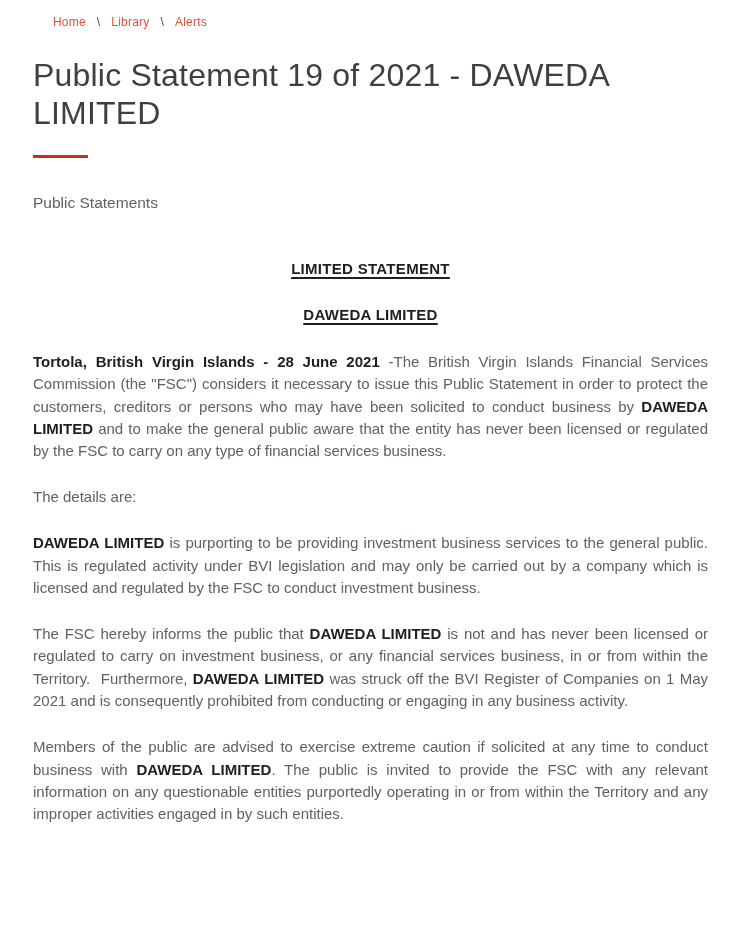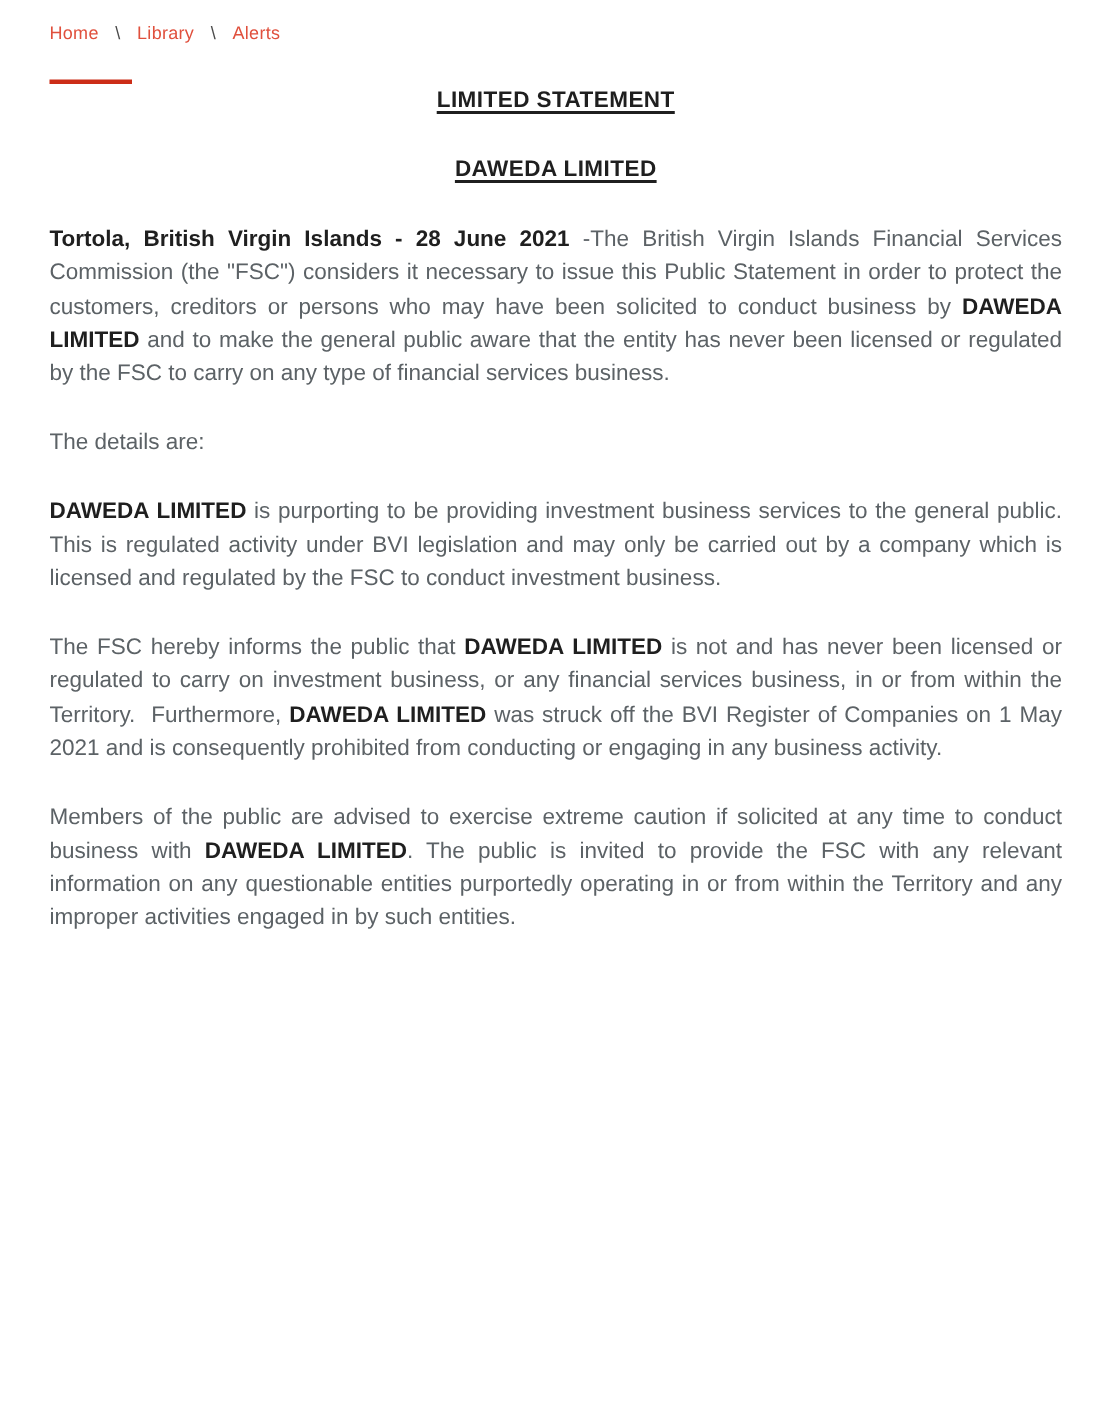--- a/index.html
+++ b/index.html
@@ -20,20 +20,21 @@
     width: 736px;
     min-height: 948px;
     background: #ffffff;
     padding: 14px 28px 40px 33px;
   }
   
   .breadcrumb {
     font-size: 12px;
     line-height: 16px;
     letter-spacing: 0.2px;
+    margin-left: 20px;
   }
   .breadcrumb a.crumb {
     color: var(--link);
     text-decoration: none;
     cursor: pointer;
   }
   .breadcrumb .sep {
     color: #4a4a4a;
     margin: 0 11px;
   }
@@ -87,23 +88,25 @@
     font-weight: 700;
     color: var(--strong-text);
   }
 </style>
 </head>
 <body>
 
 <div class="page">
   <nav class="breadcrumb"><a class="crumb" href="#">Home</a><span class="sep">\</span><a class="crumb" href="#">Library</a><span class="sep">\</span><a class="crumb" href="#">Alerts</a></nav>
 
+  <h1 class="title">Public Statement 19 of 2021 - DAWEDA LIMITED</h1>
 
   <div class="rule"></div>
 
+  <div class="category">Public Statements</div>
 
   <article class="article">
       <p class="heading"><span class="u">LIMITED STATEMENT</span></p>
       <p class="heading"><span class="u">DAWEDA LIMITED</span></p>
       <p class="para"><strong>Tortola, British Virgin Islands - 28 June 2021 </strong><span>-The British Virgin Islands Financial Services Commission (the "FSC") considers it necessary to issue this Public Statement in order to protect the customers, creditors or persons who may have been solicited to conduct business by </span><strong>DAWEDA LIMITED</strong><span> and to make the general public aware that the entity has never been licensed or regulated by the FSC to carry on any type of financial services business.</span></p>
       <p class="para"><span>The details are:</span></p>
       <p class="para"><strong>DAWEDA LIMITED</strong><span> is purporting to be providing investment business services to the general public. This is regulated activity under BVI legislation and may only be carried out by a company which is licensed and regulated by the FSC to conduct investment business.</span></p>
       <p class="para"><span>The FSC hereby informs the public that </span><strong>DAWEDA LIMITED</strong><span> is not and has never been licensed or regulated to carry on investment business, or any financial services business, in or from within the Territory.&nbsp; Furthermore, </span><strong>DAWEDA LIMITED</strong><span> was struck off the BVI Register of Companies on 1 May 2021 and is consequently prohibited from conducting or engaging in any business activity.</span></p>
       <p class="para"><span>Members of the public are advised to exercise extreme caution if solicited at any time to conduct business with </span><strong>DAWEDA LIMITED</strong><span>. The public is invited to provide the FSC with any relevant information on any questionable entities purportedly operating in or from within the Territory and any improper activities engaged in by such entities.</span></p>
     </article>

